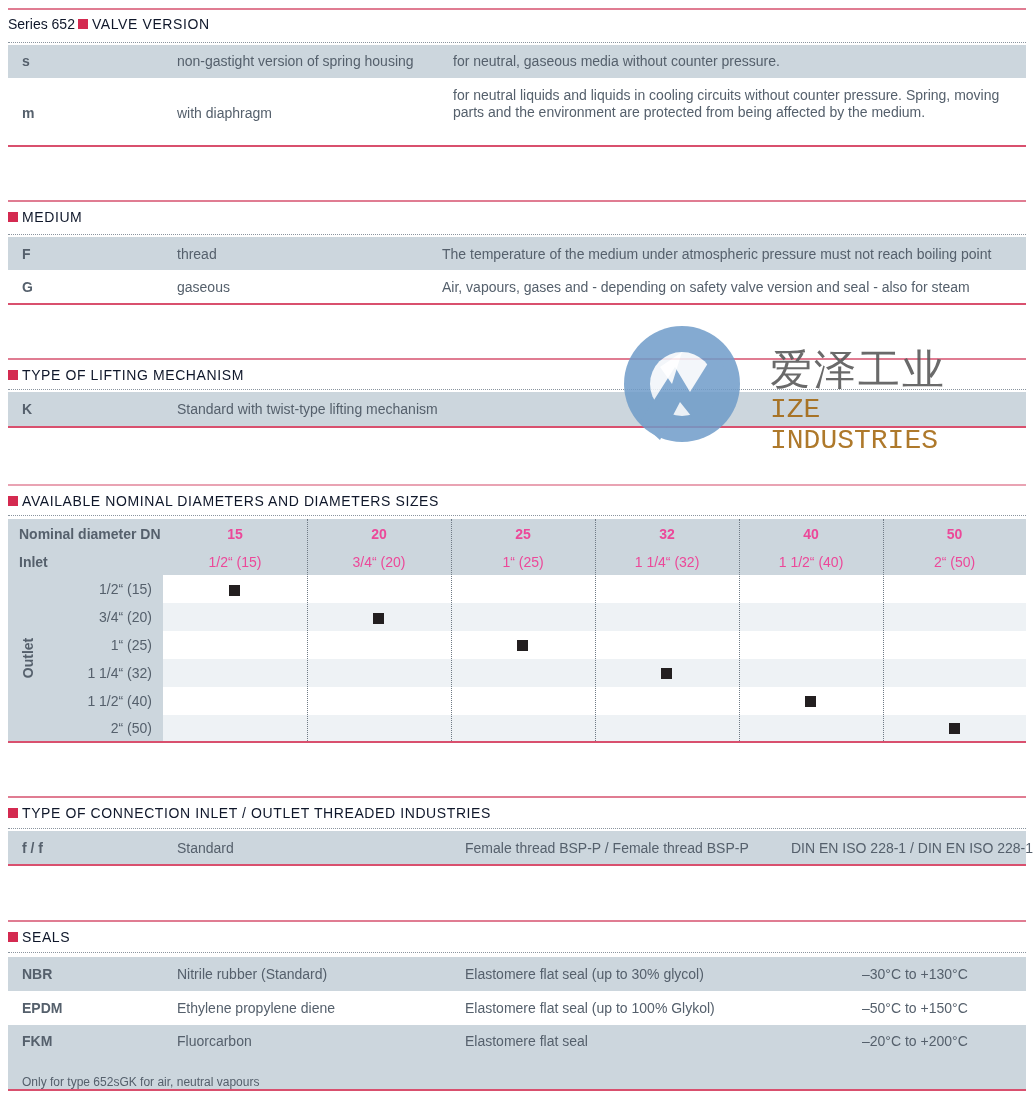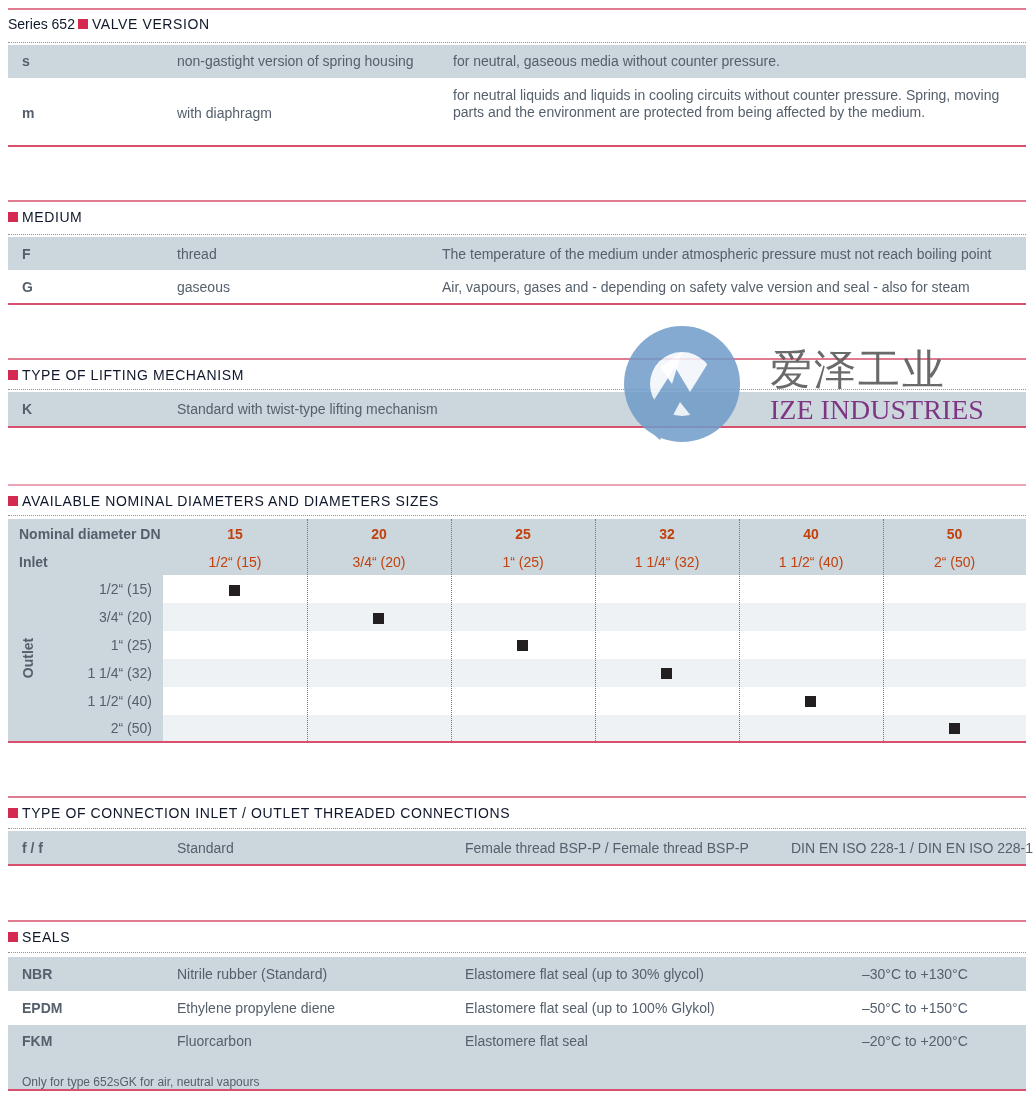--- a/index.html
+++ b/index.html
@@ -13,29 +13,29 @@
   .sec-title .sq { display: inline-block; width: 10px; height: 10px; background: #d42a50; margin-right: 4px; vertical-align: 0px; }
   .dots { position: absolute; left: 0; right: 0; height: 1px; border-top: 1px dotted #8a949e; }
   .bottom-rule { position: absolute; left: 0; right: 0; height: 2px; background: #d9506e; }
 
   .row { position: absolute; left: 0; right: 0; }
   .row.shade { background: #ccd6dd; }
   .cell { position: absolute; white-space: nowrap; font-size: 14px; color: #55606c; }
   .cell.code { font-weight: bold; color: #55606c; }
   .multiline { white-space: normal; line-height: 17px; }
   .dn-head { position: absolute; background: #ccd6dd; }
-  .dn-col-label { position: absolute; text-align: center; font-size: 14px; color: #c2410c; }
+  .dn-col-label { position: absolute; text-align: center; font-size: 14px; color: #ec4899; }
   .vsep { position: absolute; width: 0; border-left: 1px dotted #6f7a85; }
   .mark { position: absolute; width: 11px; height: 11px; background: #231f20; }
   .outlet-label { position: absolute; transform: rotate(-90deg); font-weight: bold; font-size: 14px; color: #55606c; }
 
   
   .watermark { position: absolute; left: 620px; top: 322px; width: 370px; height: 125px; pointer-events: none; }
   .wm-text-cn { position: absolute; left: 150px; top: 20px; font-size: 42px; color: #5a5a5a; letter-spacing: 2px; font-family: "DejaVu Sans", sans-serif; opacity: 0.9; }
-  .wm-text-en { position: absolute; left: 150px; top: 72px; font-size: 28px; color: #701a75; font-family: Liberation Serif, serif; font-weight: 300; opacity: 0.85; }
+  .wm-text-en { position: absolute; left: 150px; top: 72px; font-size: 28px; color: #a16207; font-family: Liberation Mono, monospace; font-weight: 300; opacity: 0.85; }
 </style>
 </head>
 <body>
 
 <div class="section" style="top:8px; height:140px;">
   <div class="top-rule"></div>
   <div class="sec-title" style="top:8px;">
     <span class="series">Series 652</span><span class="sq"></span><span>VALVE VERSION</span>
   </div>
   <div class="dots" style="top:34px;"></div>
@@ -139,21 +139,21 @@
   <div class="mark" style="left:653px; top:184px;"></div>
   <div class="mark" style="left:797px; top:212px;"></div>
   <div class="mark" style="left:941px; top:239px;"></div>
 
   <div class="bottom-rule" style="top:257px;"></div>
 </div>
 
 <div class="section" style="top:796px; height:72px;">
   <div class="top-rule"></div>
   <div class="sec-title" style="top:9px;">
-    <span class="sq"></span><span>TYPE OF CONNECTION INLET / OUTLET THREADED CONNECTIONS</span>
+    <span class="sq"></span><span>TYPE OF CONNECTION INLET / OUTLET THREADED INDUSTRIES</span>
   </div>
   <div class="dots" style="top:32px;"></div>
   <div class="row shade" style="top:35px; height:33px;">
     <span class="cell code" style="left:14px; top:9px;">f / f</span>
     <span class="cell" style="left:169px; top:9px;">Standard</span>
     <span class="cell" style="left:457px; top:9px;">Female thread BSP-P / Female thread BSP-P</span>
     <span class="cell" style="left:783px; top:9px;">DIN EN ISO 228-1 / DIN EN ISO 228-1</span>
   </div>
   <div class="bottom-rule" style="top:68px;"></div>
 </div>

